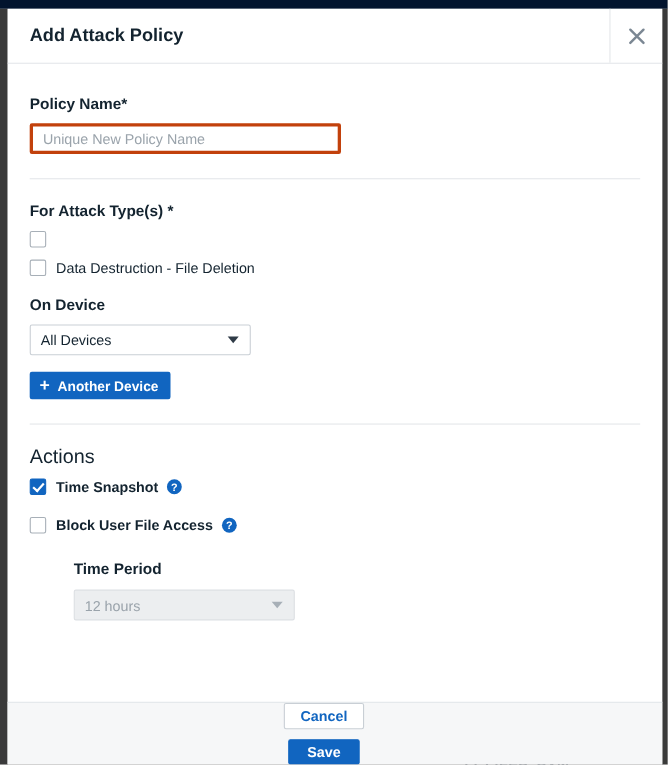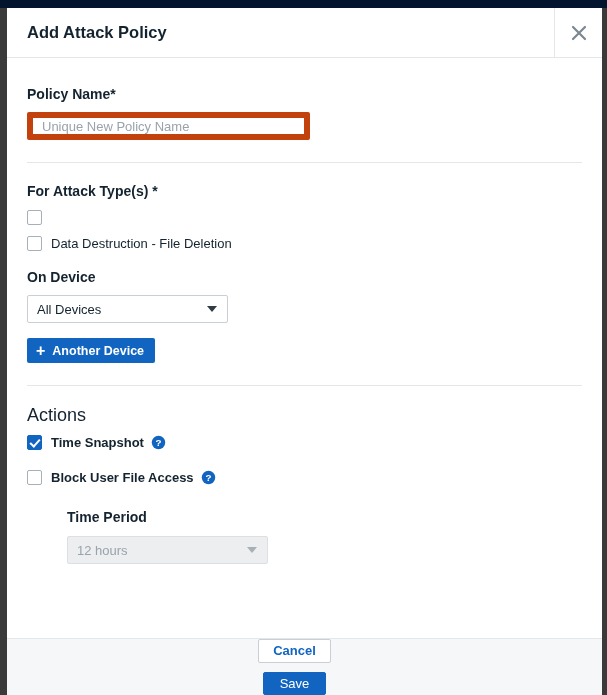--- a/index.html
+++ b/index.html
@@ -101,21 +101,21 @@
     font-size: 18px;
     font-weight: normal;
     color: #13232f;
     margin: 0;
   }
   .text-input {
     display: block;
     width: 283px;
     height: 28px;
     box-sizing: border-box;
-    border: 6px solid #c2410c;
+    border: 3px solid #c2410c;
     border-radius: 2px;
     padding: 0 9px;
     font-size: 13px;
     font-family: "Liberation Sans", sans-serif;
     color: #13232f;
     background: #fff;
     outline: none;
   }
   .text-input::placeholder { color: #9aa3ab; }
   .divider {
@@ -247,21 +247,21 @@
   }
   .btn-save {
     height: 31px;
     min-width: 60px;
     padding: 0 16px;
     background: #1165c0;
     border: 1px solid #1165c0;
     border-radius: 2px;
     color: #fff;
     font-size: 13px;
-    font-weight: normal;
+    font-weight: bold;
     font-family: "Liberation Sans", sans-serif;
     cursor: pointer;
   }
 </style>
 </head>
 <body>
 
 <div class="page-backdrop"></div>
 <div class="topbar"></div>
 <div class="bg-text">TT FILES_SVM</div>

